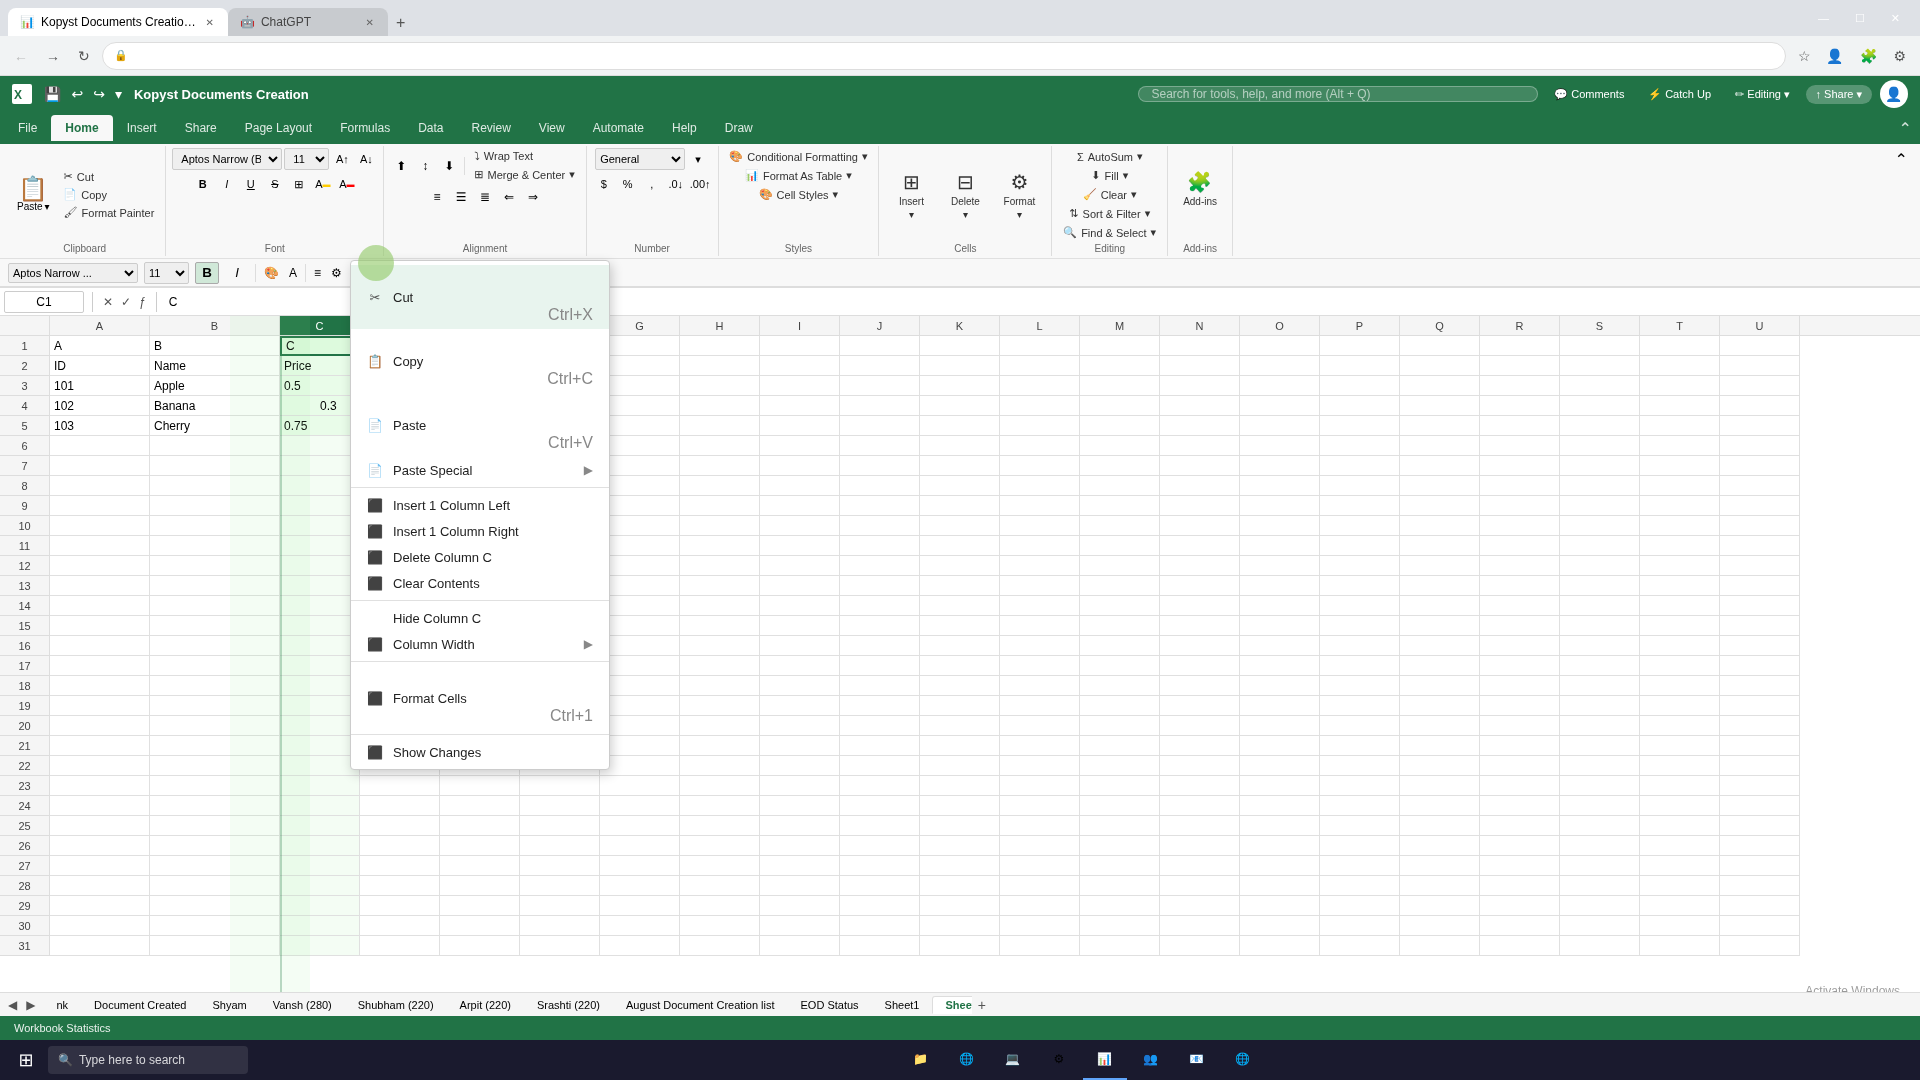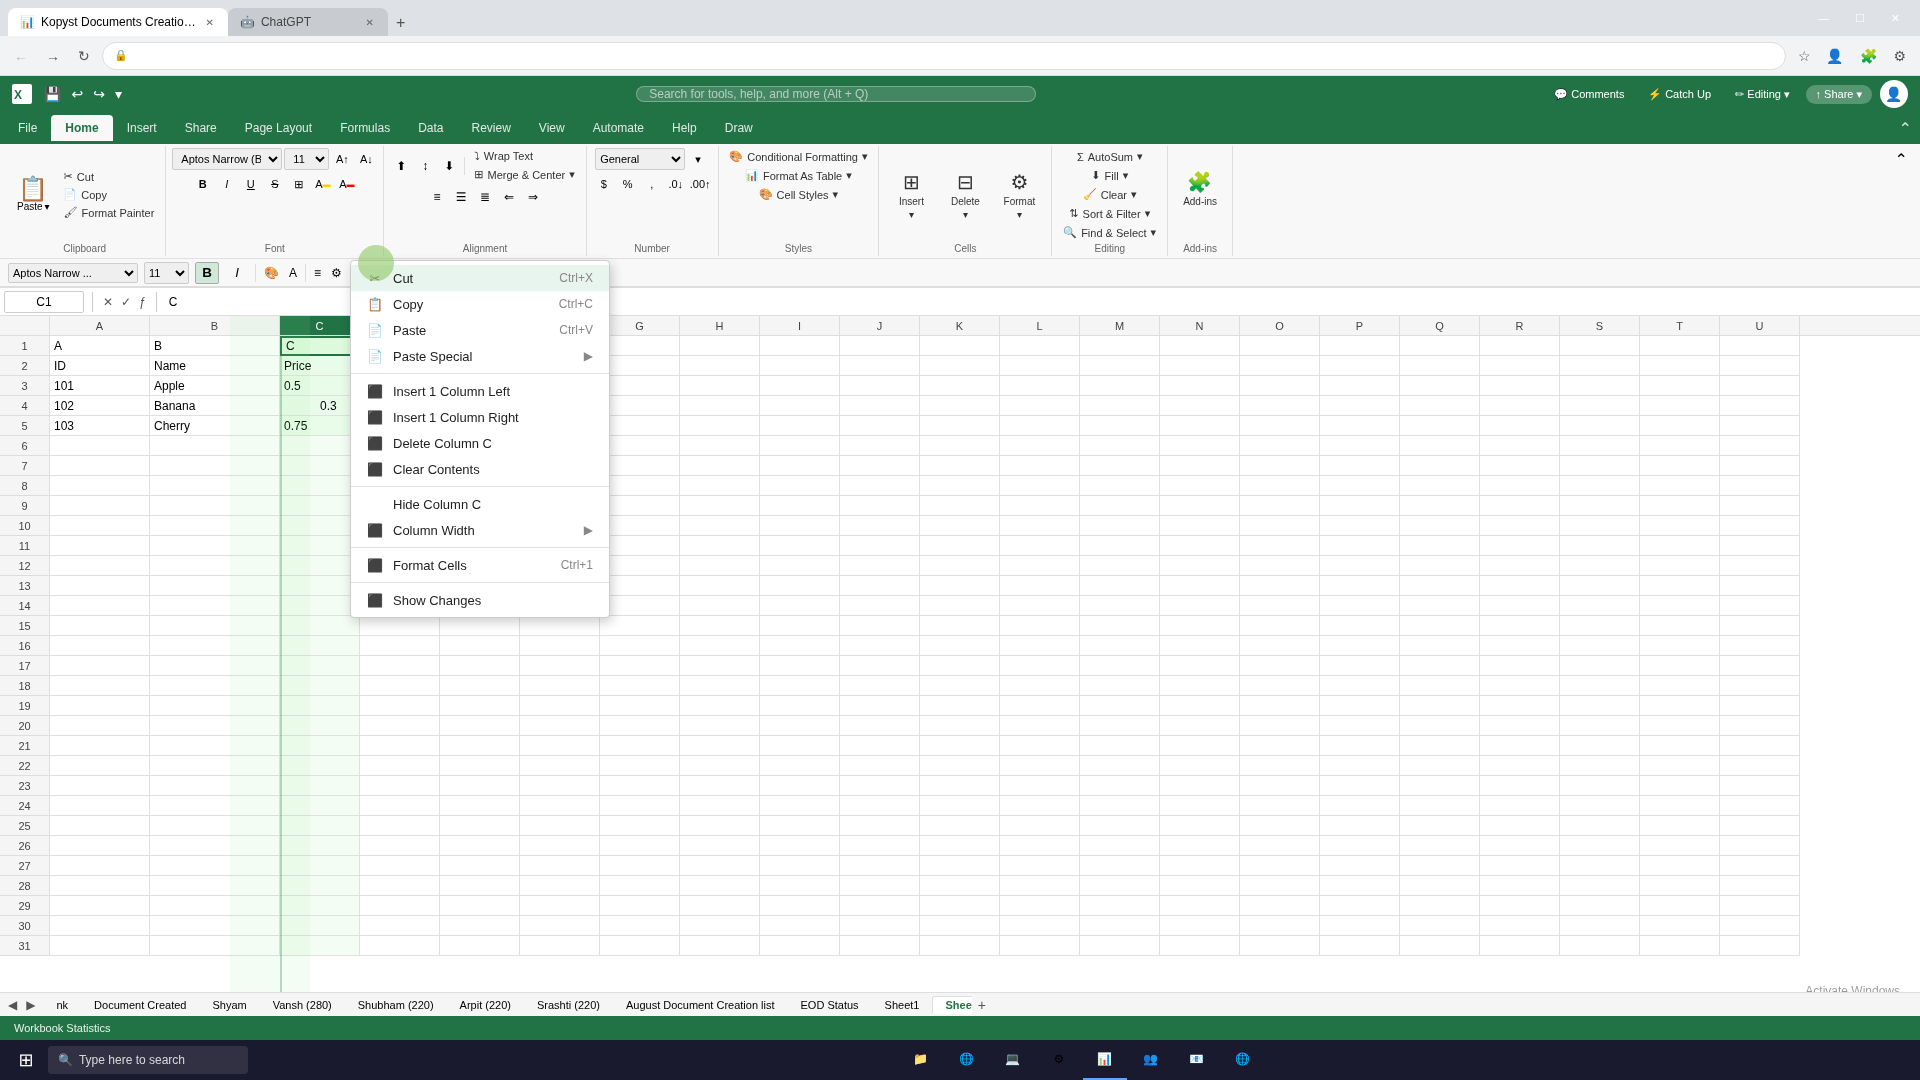--- a/index.html
+++ b/index.html
@@ -57,21 +57,21 @@
     .grid { flex: 1; overflow: hidden; }
     .grid-row { display: flex; height: 20px; }
     .grid-cell { border-right: 1px solid #e0e0e0; border-bottom: 1px solid #e0e0e0; font-size: 12px; padding: 0 4px; display: flex; align-items: center; overflow: hidden; white-space: nowrap; cursor: cell; }
     .grid-cell.active { background: #fff; border: 2px solid #217346; }
     .grid-cell.col-c { background: rgba(144, 238, 144, 0.2); }
 
     
     .context-menu { position: absolute; top: 260px; left: 350px; background: #fff; border: 1px solid #ccc; border-radius: 4px; box-shadow: 2px 4px 12px rgba(0,0,0,0.2); z-index: 1000; min-width: 260px; padding: 4px 0; }
     .ctx-item { display: flex; align-items: center; padding: 5px 16px; cursor: pointer; font-size: 13px; color: #222; gap: 10px; }
     .ctx-item .ctx-icon { width: 16px; height: 16px; display: flex; align-items: center; justify-content: center; font-size: 13px; color: #555; }
-    .ctx-item .ctx-shortcut { margin-left: auto; color: #888; font-size: 12px; }
+    .ctx-item .ctx-shortcut { margin-left: auto; color: #888; font-size: 16px; margin-top: 36px; }
     .ctx-item .ctx-arrow { margin-left: auto; color: #888; font-size: 12px; }
     .ctx-separator { height: 1px; background: #e0e0e0; margin: 4px 0; }
     .ctx-item.highlighted { background: #e8f4ee; }
 
     
     .status-bar { display: flex; align-items: center; height: 24px; background: #217346; padding: 0 8px; gap: 12px; font-size: 11px; color: rgba(255,255,255,0.9); }
     .status-left { display: flex; gap: 8px; align-items: center; flex: 1; }
     .status-right { display: flex; gap: 12px; align-items: center; }
     .status-item { padding: 2px 6px; border-radius: 2px; cursor: pointer; }
 
@@ -176,20 +176,21 @@
         <rect width="20" height="20" rx="2" fill="#fff"></rect>
         <text x="2" y="15" font-size="12" font-weight="bold" fill="#217346">X</text>
       </svg>
   </div>
   <div class="quick-access">
     <button class="qa-btn">💾</button>
     <button class="qa-btn">↩</button>
     <button class="qa-btn">↪</button>
     <button class="qa-btn">▾</button>
   </div>
+  <span class="app-name">Kopyst Documents Creation</span>
   <div class="search-box">
     <input class="search-input" type="text" placeholder="Search for tools, help, and more (Alt + Q)" style="">
   </div>
   <div class="app-title-actions">
     <button class="title-btn">💬 Comments</button>
     <button class="title-btn">⚡ Catch Up</button>
     <button class="title-btn">✏ Editing ▾</button>
     <button class="title-btn" style="background: rgba(255,255,255,0.25); border-radius: 12px; padding: 3px 10px;">↑ Share ▾</button>
     <span style="width:28px;height:28px;border-radius:50%;background:#fff;display:flex;align-items:center;justify-content:center;font-size:14px;cursor:pointer;">👤</span>
   </div>

